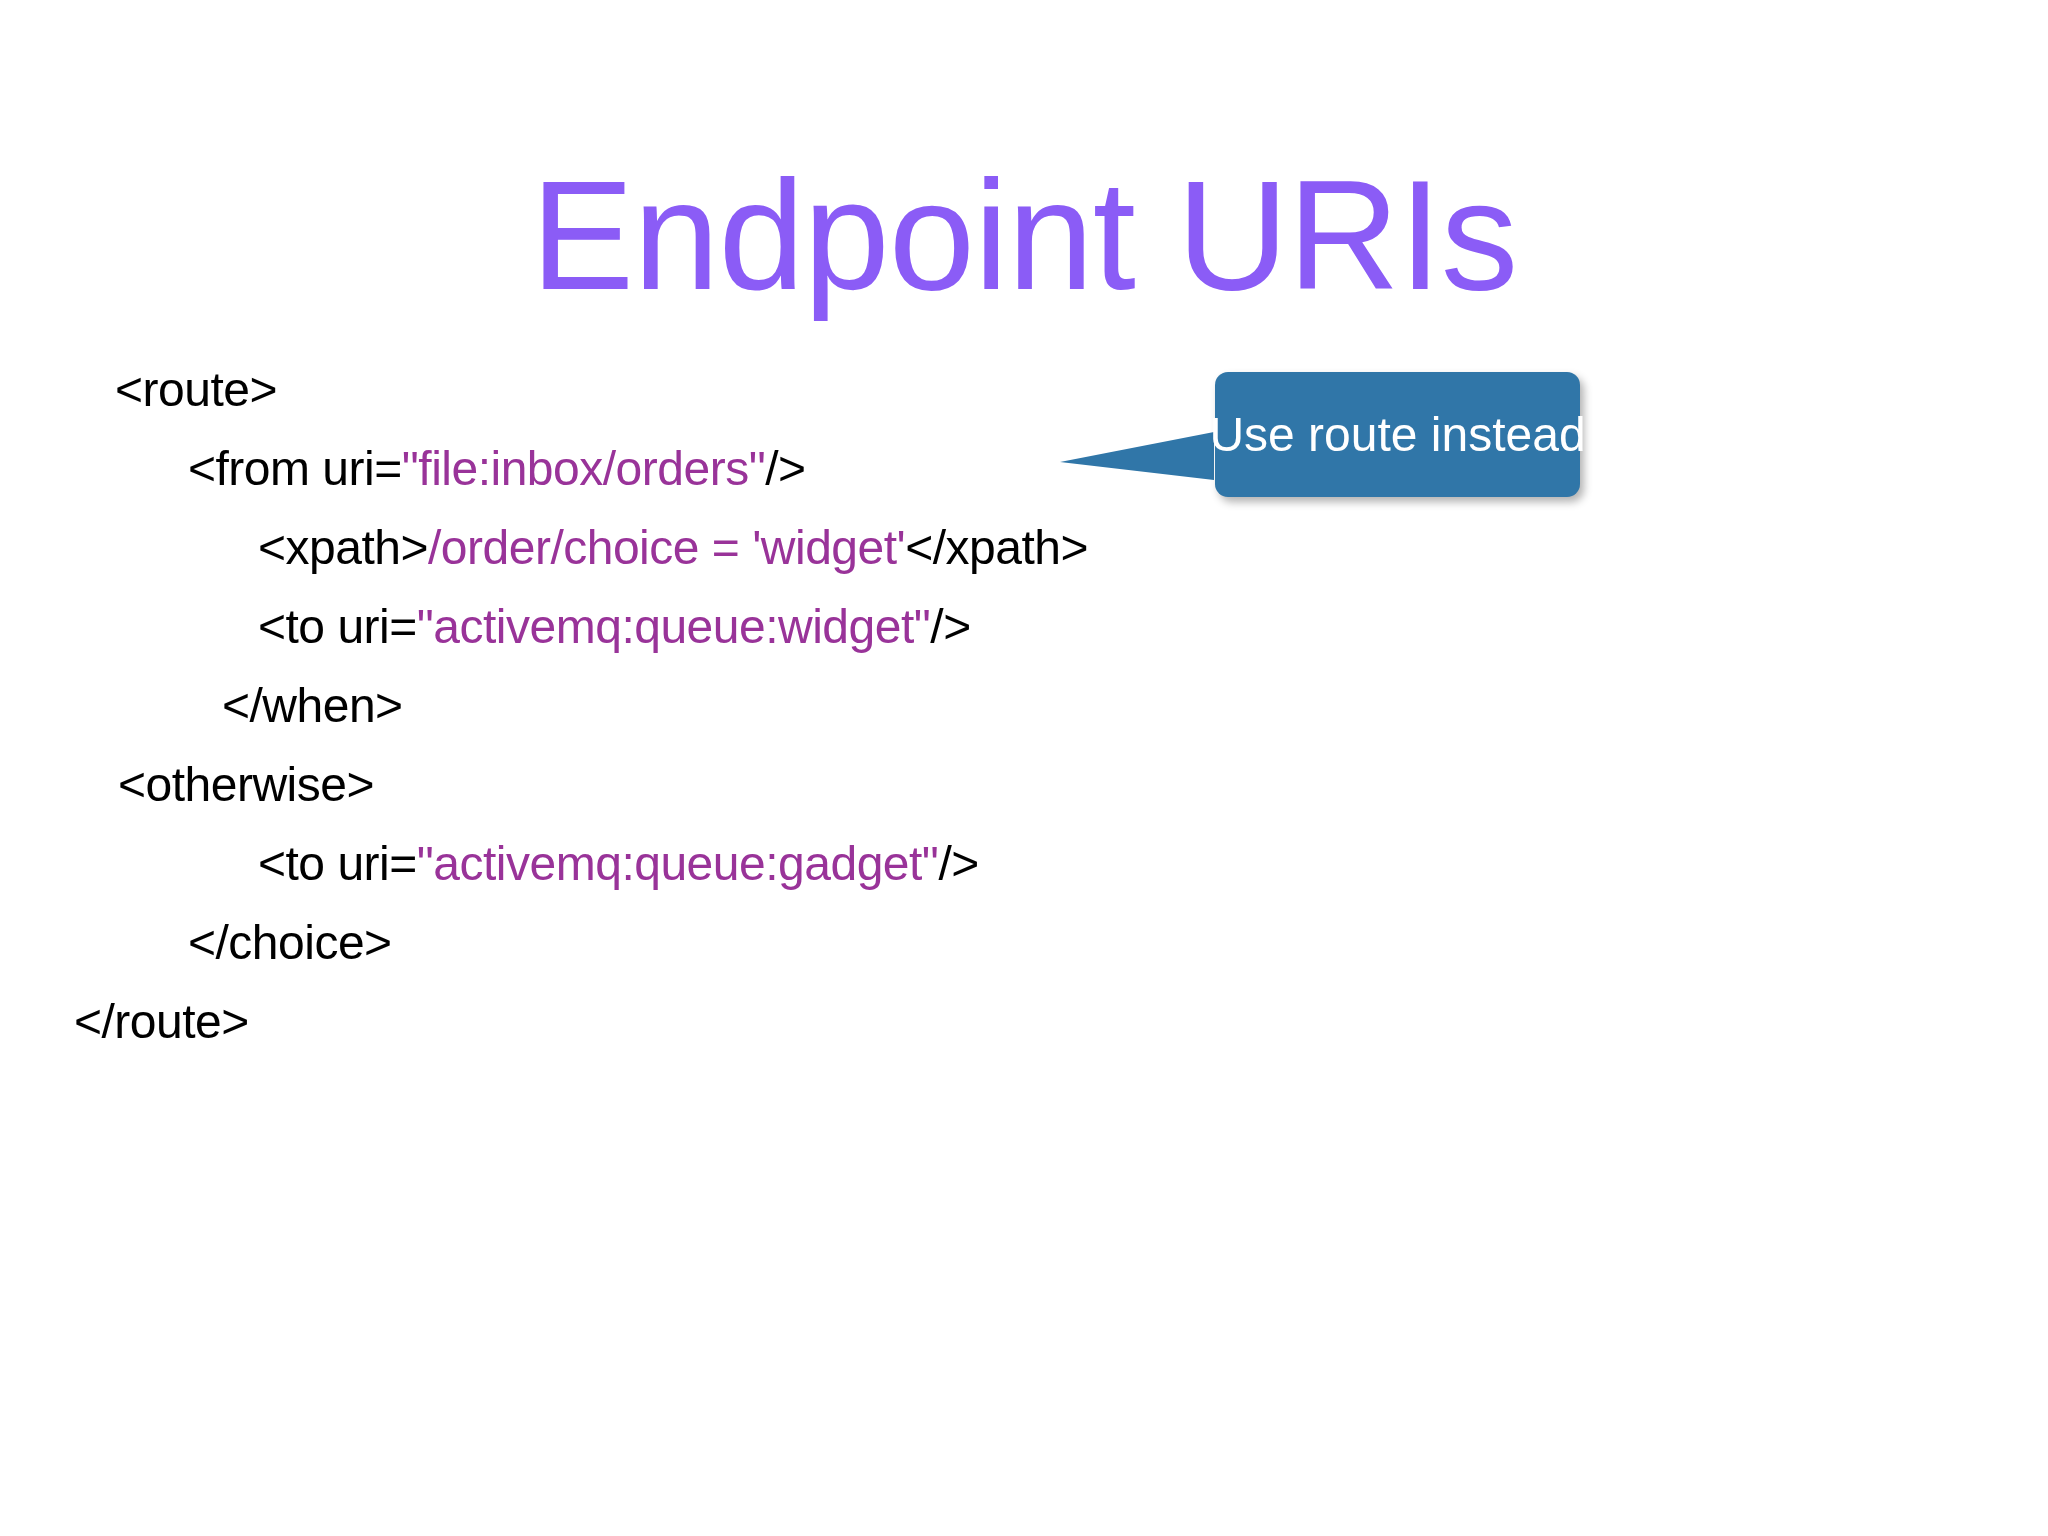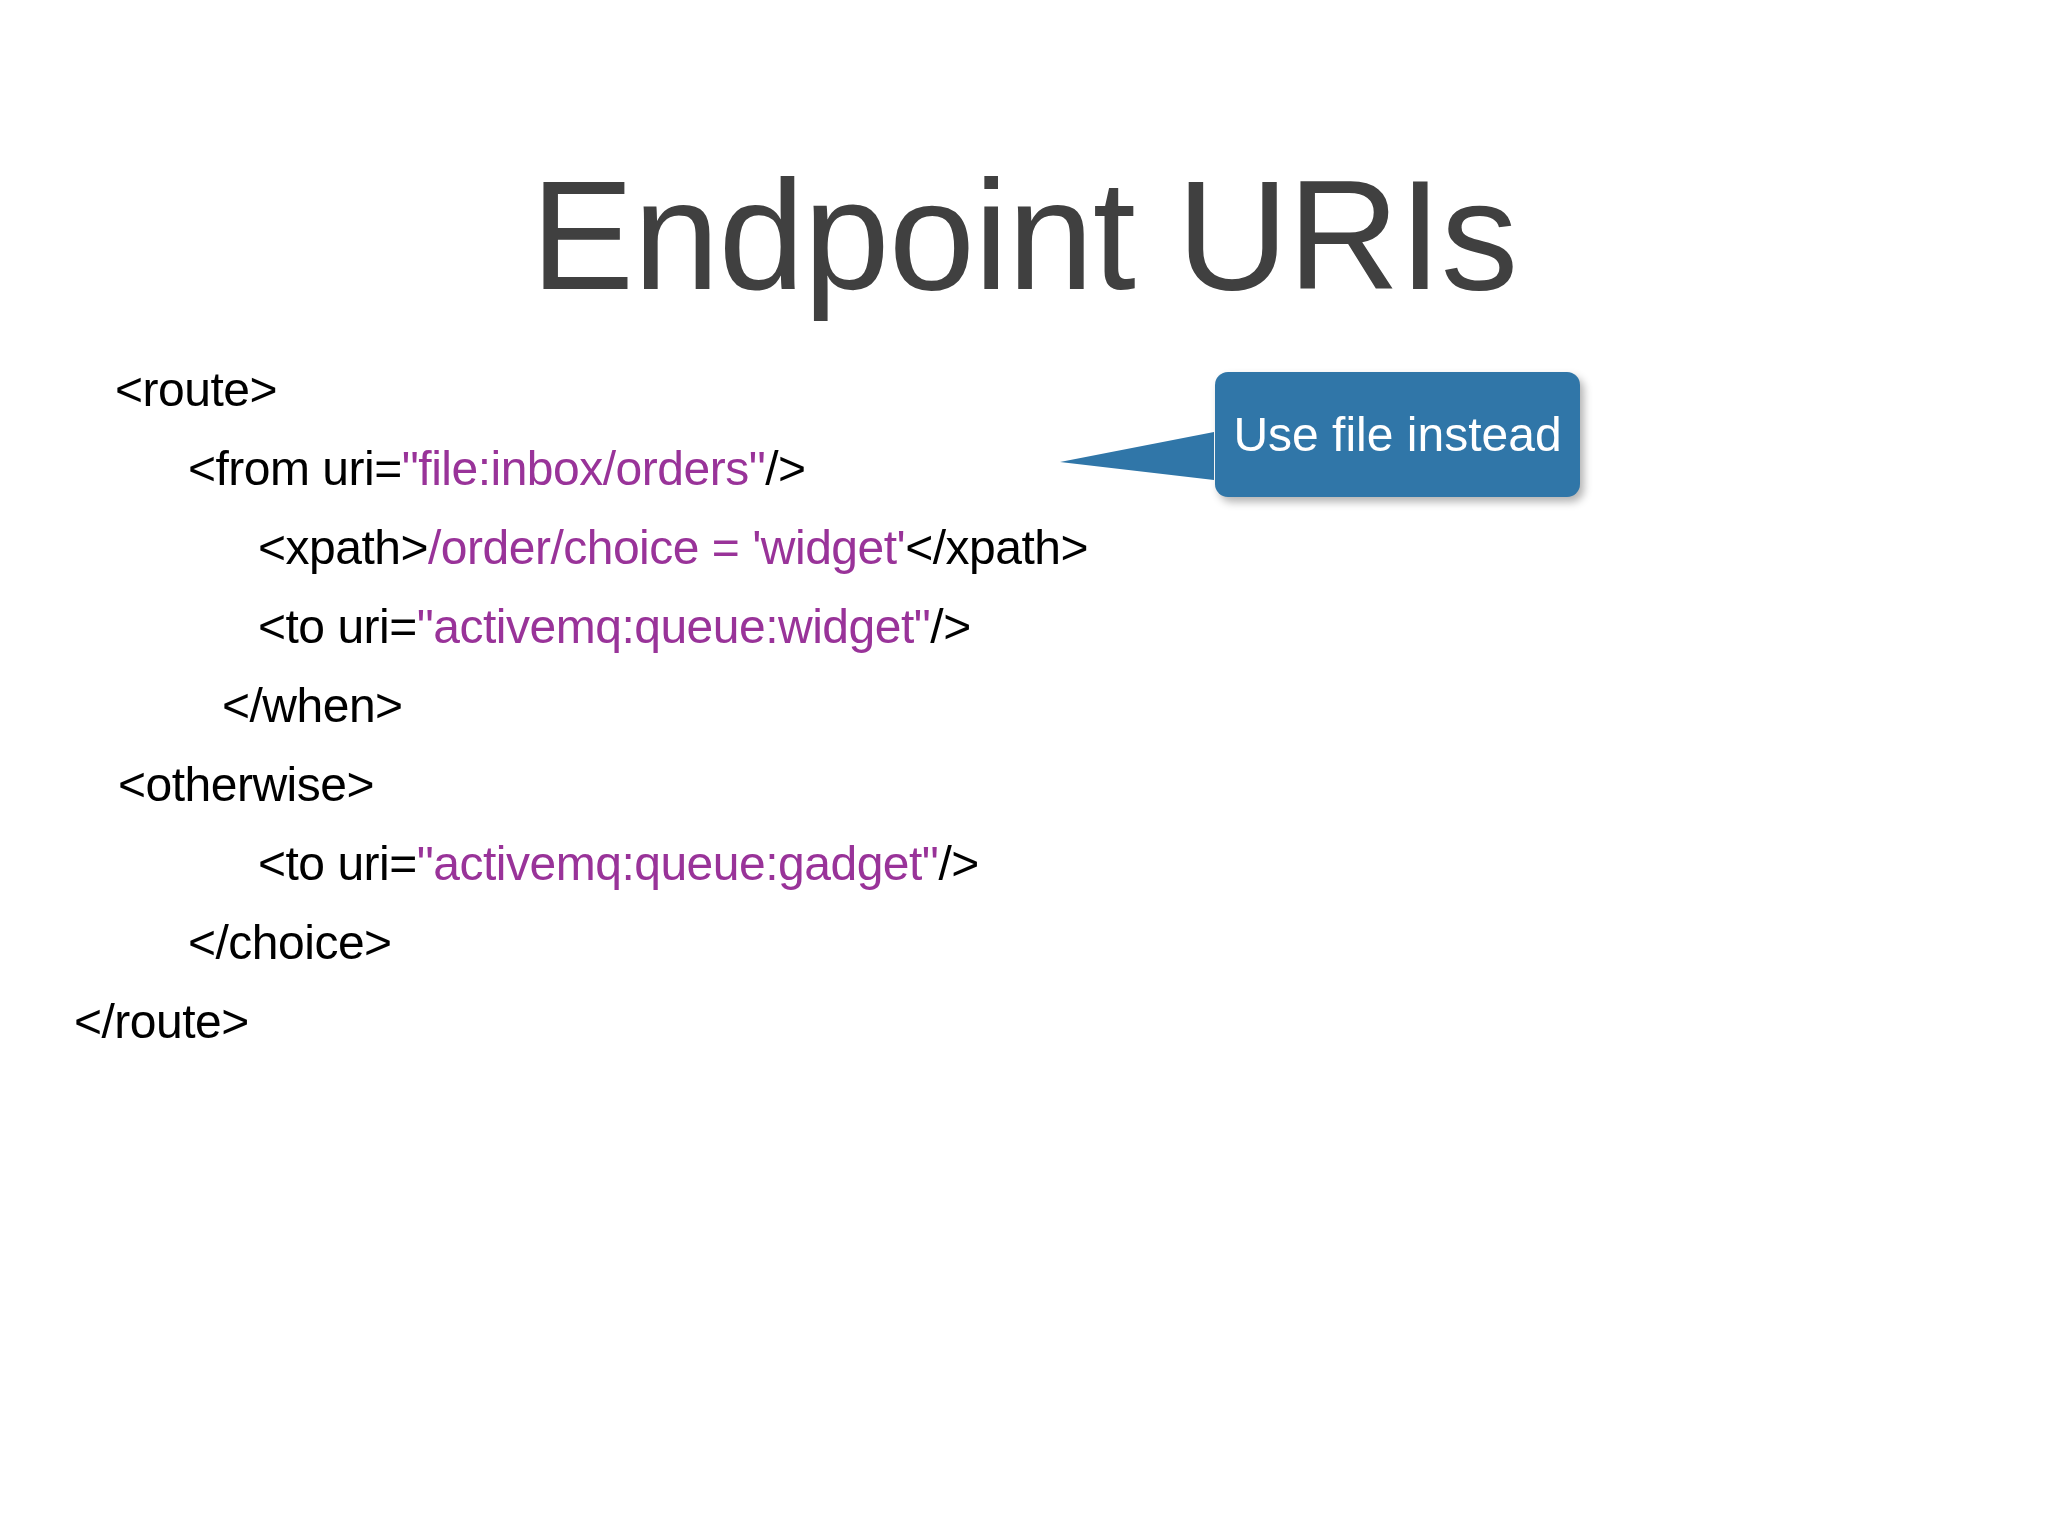--- a/index.html
+++ b/index.html
@@ -18,21 +18,21 @@
   .title {
     position: absolute;
     top: 158px;
     left: 0;
     width: 100%;
     text-align: center;
     font-size: 155px;
     line-height: 155px;
     font-weight: 100;
     letter-spacing: -1px;
-    color: #404040;
+    color: #8b5cf6;
     white-space: nowrap;
   }
   .code-block {
     position: absolute;
     top: 350px;
     left: 0;
     width: 100%;
   }
   .code-line {
     height: 79px;
@@ -91,16 +91,16 @@
       <div class="code-line" style="padding-left: 258px;"><span class="code">&lt;to uri=</span><span class="literal">"activemq:queue:gadget"</span><span class="code">/&gt;</span></div>
       <div class="code-line" style="padding-left: 188px;"><span class="code">&lt;/choice&gt;</span></div>
       <div class="code-line" style="padding-left: 74px;"><span class="code">&lt;/route&gt;</span></div>
     </div>
 
   <svg class="callout-tail" viewBox="0 0 190 100" xmlns="http://www.w3.org/2000/svg">
     <polygon points="20,52 174,22 174,70"></polygon>
   </svg>
 
   <div class="callout-bubble">
-    <span style="color: rgb(255, 255, 255);">Use file instead</span>
+    <span style="color: rgb(255, 255, 255);">Use route instead</span>
   </div>
 
 </div>
 
 </body></html>

